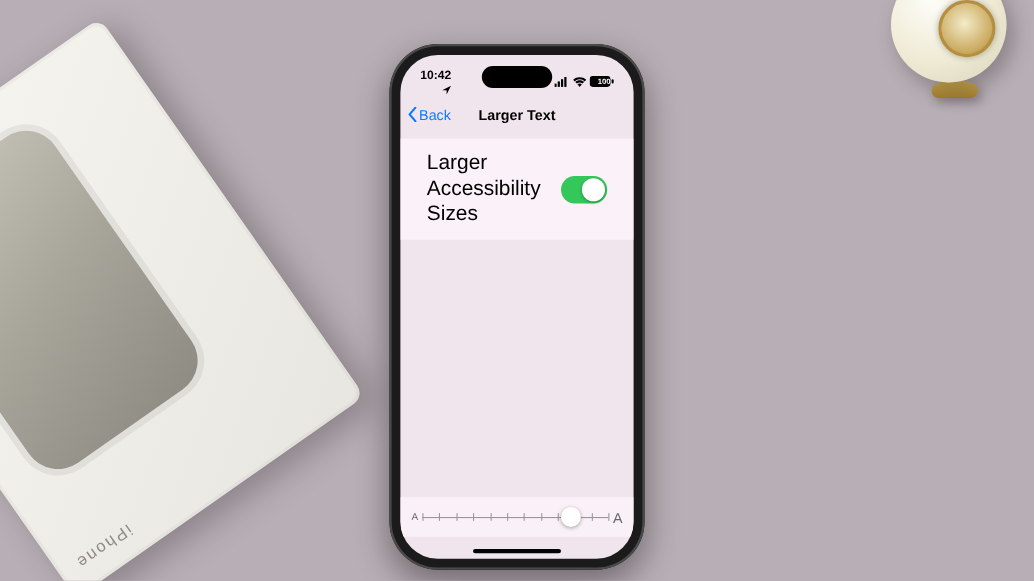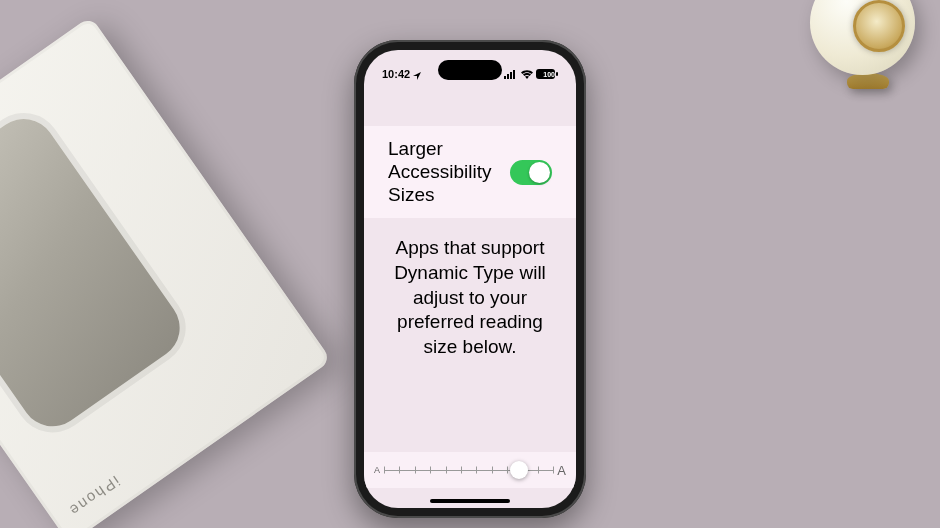--- a/index.html
+++ b/index.html
@@ -122,21 +122,21 @@
       right: 0;
       height: 38px;
       display: flex;
       justify-content: space-between;
       align-items: center;
       padding: 10px 18px 0;
       font-size: 11px;
       font-weight: 600;
       color: #000;
     }
-    .status-left { display: flex; align-items: flex-end; gap: 3px; }
+    .status-left { display: flex; align-items: flex-end; gap: 3px; flex-direction: column; }
     .status-right { display: flex; align-items: center; gap: 3px; font-size: 9px; }
     .status-right svg { display: block; }
 
     
     .nav-bar {
       position: absolute;
       top: 38px;
       left: 0;
       right: 0;
       height: 32px;
@@ -306,31 +306,39 @@
             <path d="M6 9 L8 6.5 C7 5.8 5 5.8 4 6.5 Z M6 9 M2 4.5 C4 2.5 8 2.5 10 4.5 L8.5 6 C7 4.8 5 4.8 3.5 6 Z M0 2.5 C3 -0.5 9 -0.5 12 2.5 L10.5 4 C8 1.5 4 1.5 1.5 4 Z" fill="#000"></path>
           </svg>
         <svg width="22" height="10" viewBox="0 0 22 10">
             <rect x="0" y="0" width="19" height="10" rx="3" fill="#000"></rect>
             <rect x="20" y="3" width="2" height="4" rx="1" fill="#000"></rect>
           </svg>
         <span style="position:absolute; right:21px; color:#fff; font-size:7px; font-weight:700;">100</span>
       </div>
     </div>
 
+    <div class="nav-bar">
+      <div class="back-btn">
+        <svg viewBox="0 0 10 16">
+            <path d="M8 1 L2 8 L8 15" stroke="#0a7aff" stroke-width="2.2" fill="none" stroke-linecap="round" stroke-linejoin="round"></path>
+          </svg>
+        <span>Back</span>
+      </div>
+      <div class="nav-title">Larger Text</div>
+    </div>
 
     <div class="content">
 
       <div class="setting-card">
         <div class="setting-label">Larger Accessibility Sizes</div>
         <div class="toggle">
           <div class="knob"></div>
         </div>
       </div>
 
-      <div class="description">Apps that support Dynamic Type will adjust to your preferred reading size below.</div>
 
       <div class="slider-region">
         <span class="slider-a-small">A</span>
         <div class="slider-track">
           <div class="slider-line"></div>
 
         <div class="slider-tick" style="left: 0%;"></div>
             <div class="slider-tick" style="left: 9.09091%;"></div>
             <div class="slider-tick" style="left: 18.1818%;"></div>
             <div class="slider-tick" style="left: 27.2727%;"></div>

